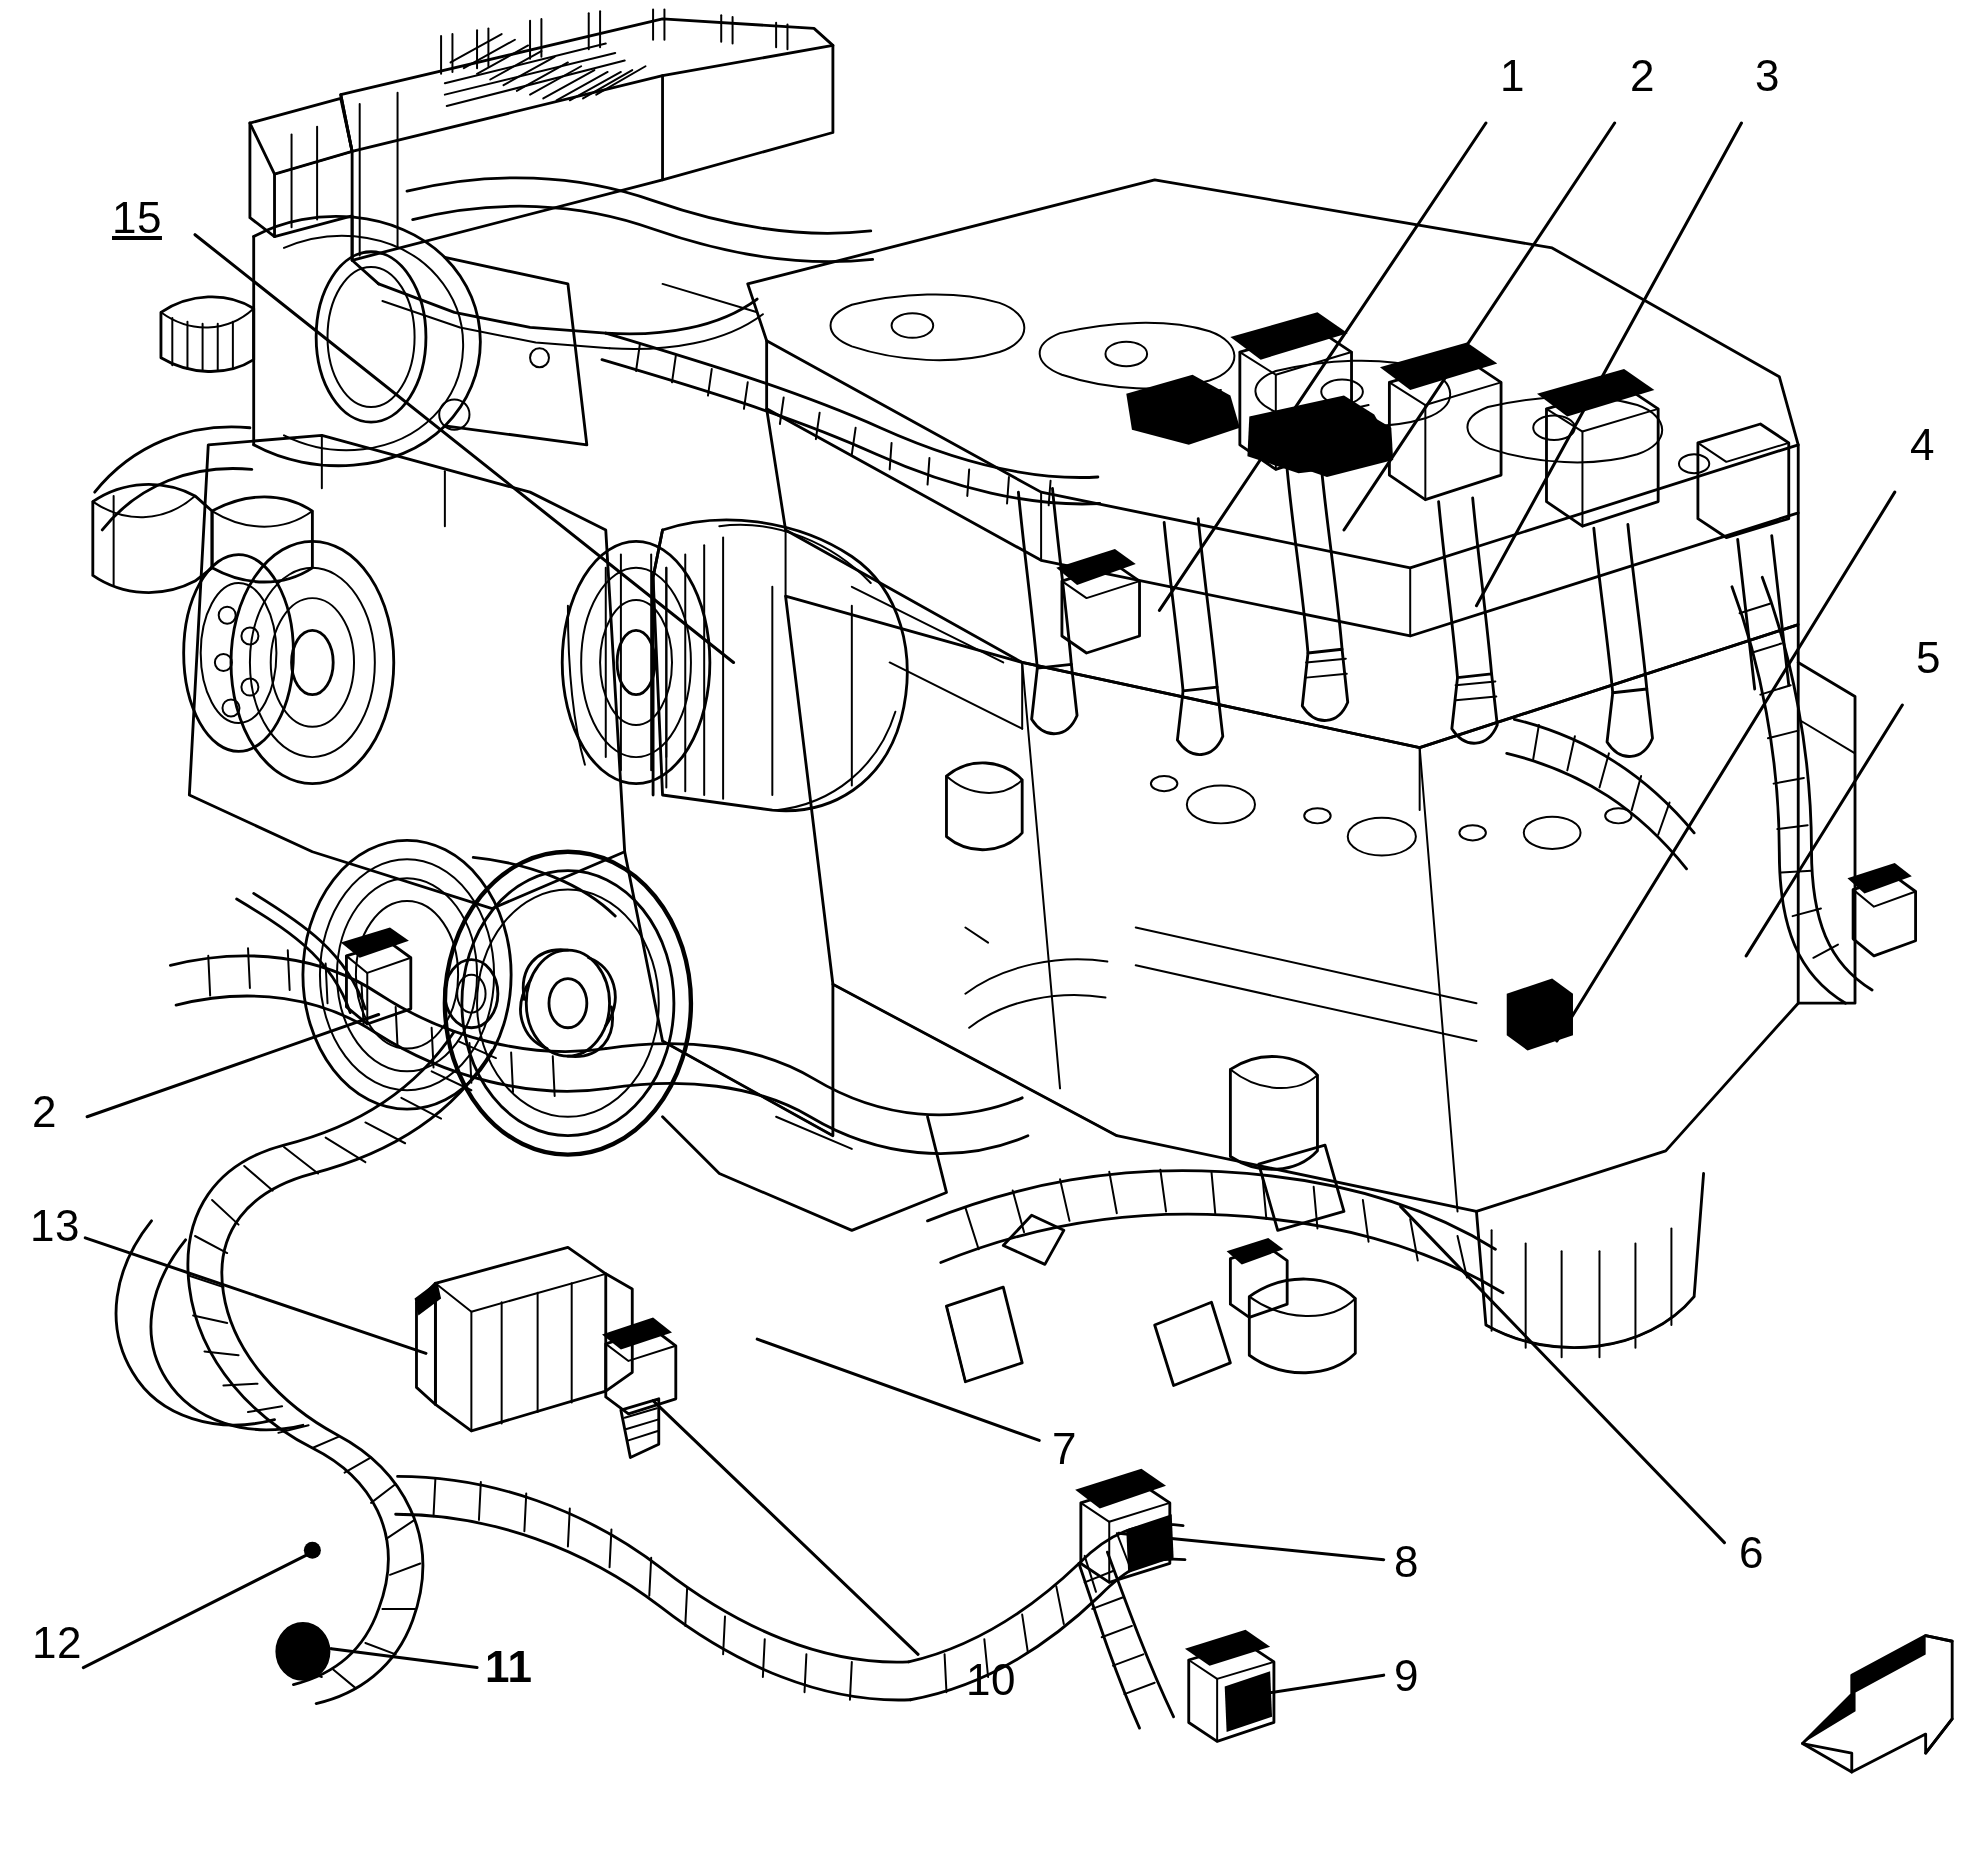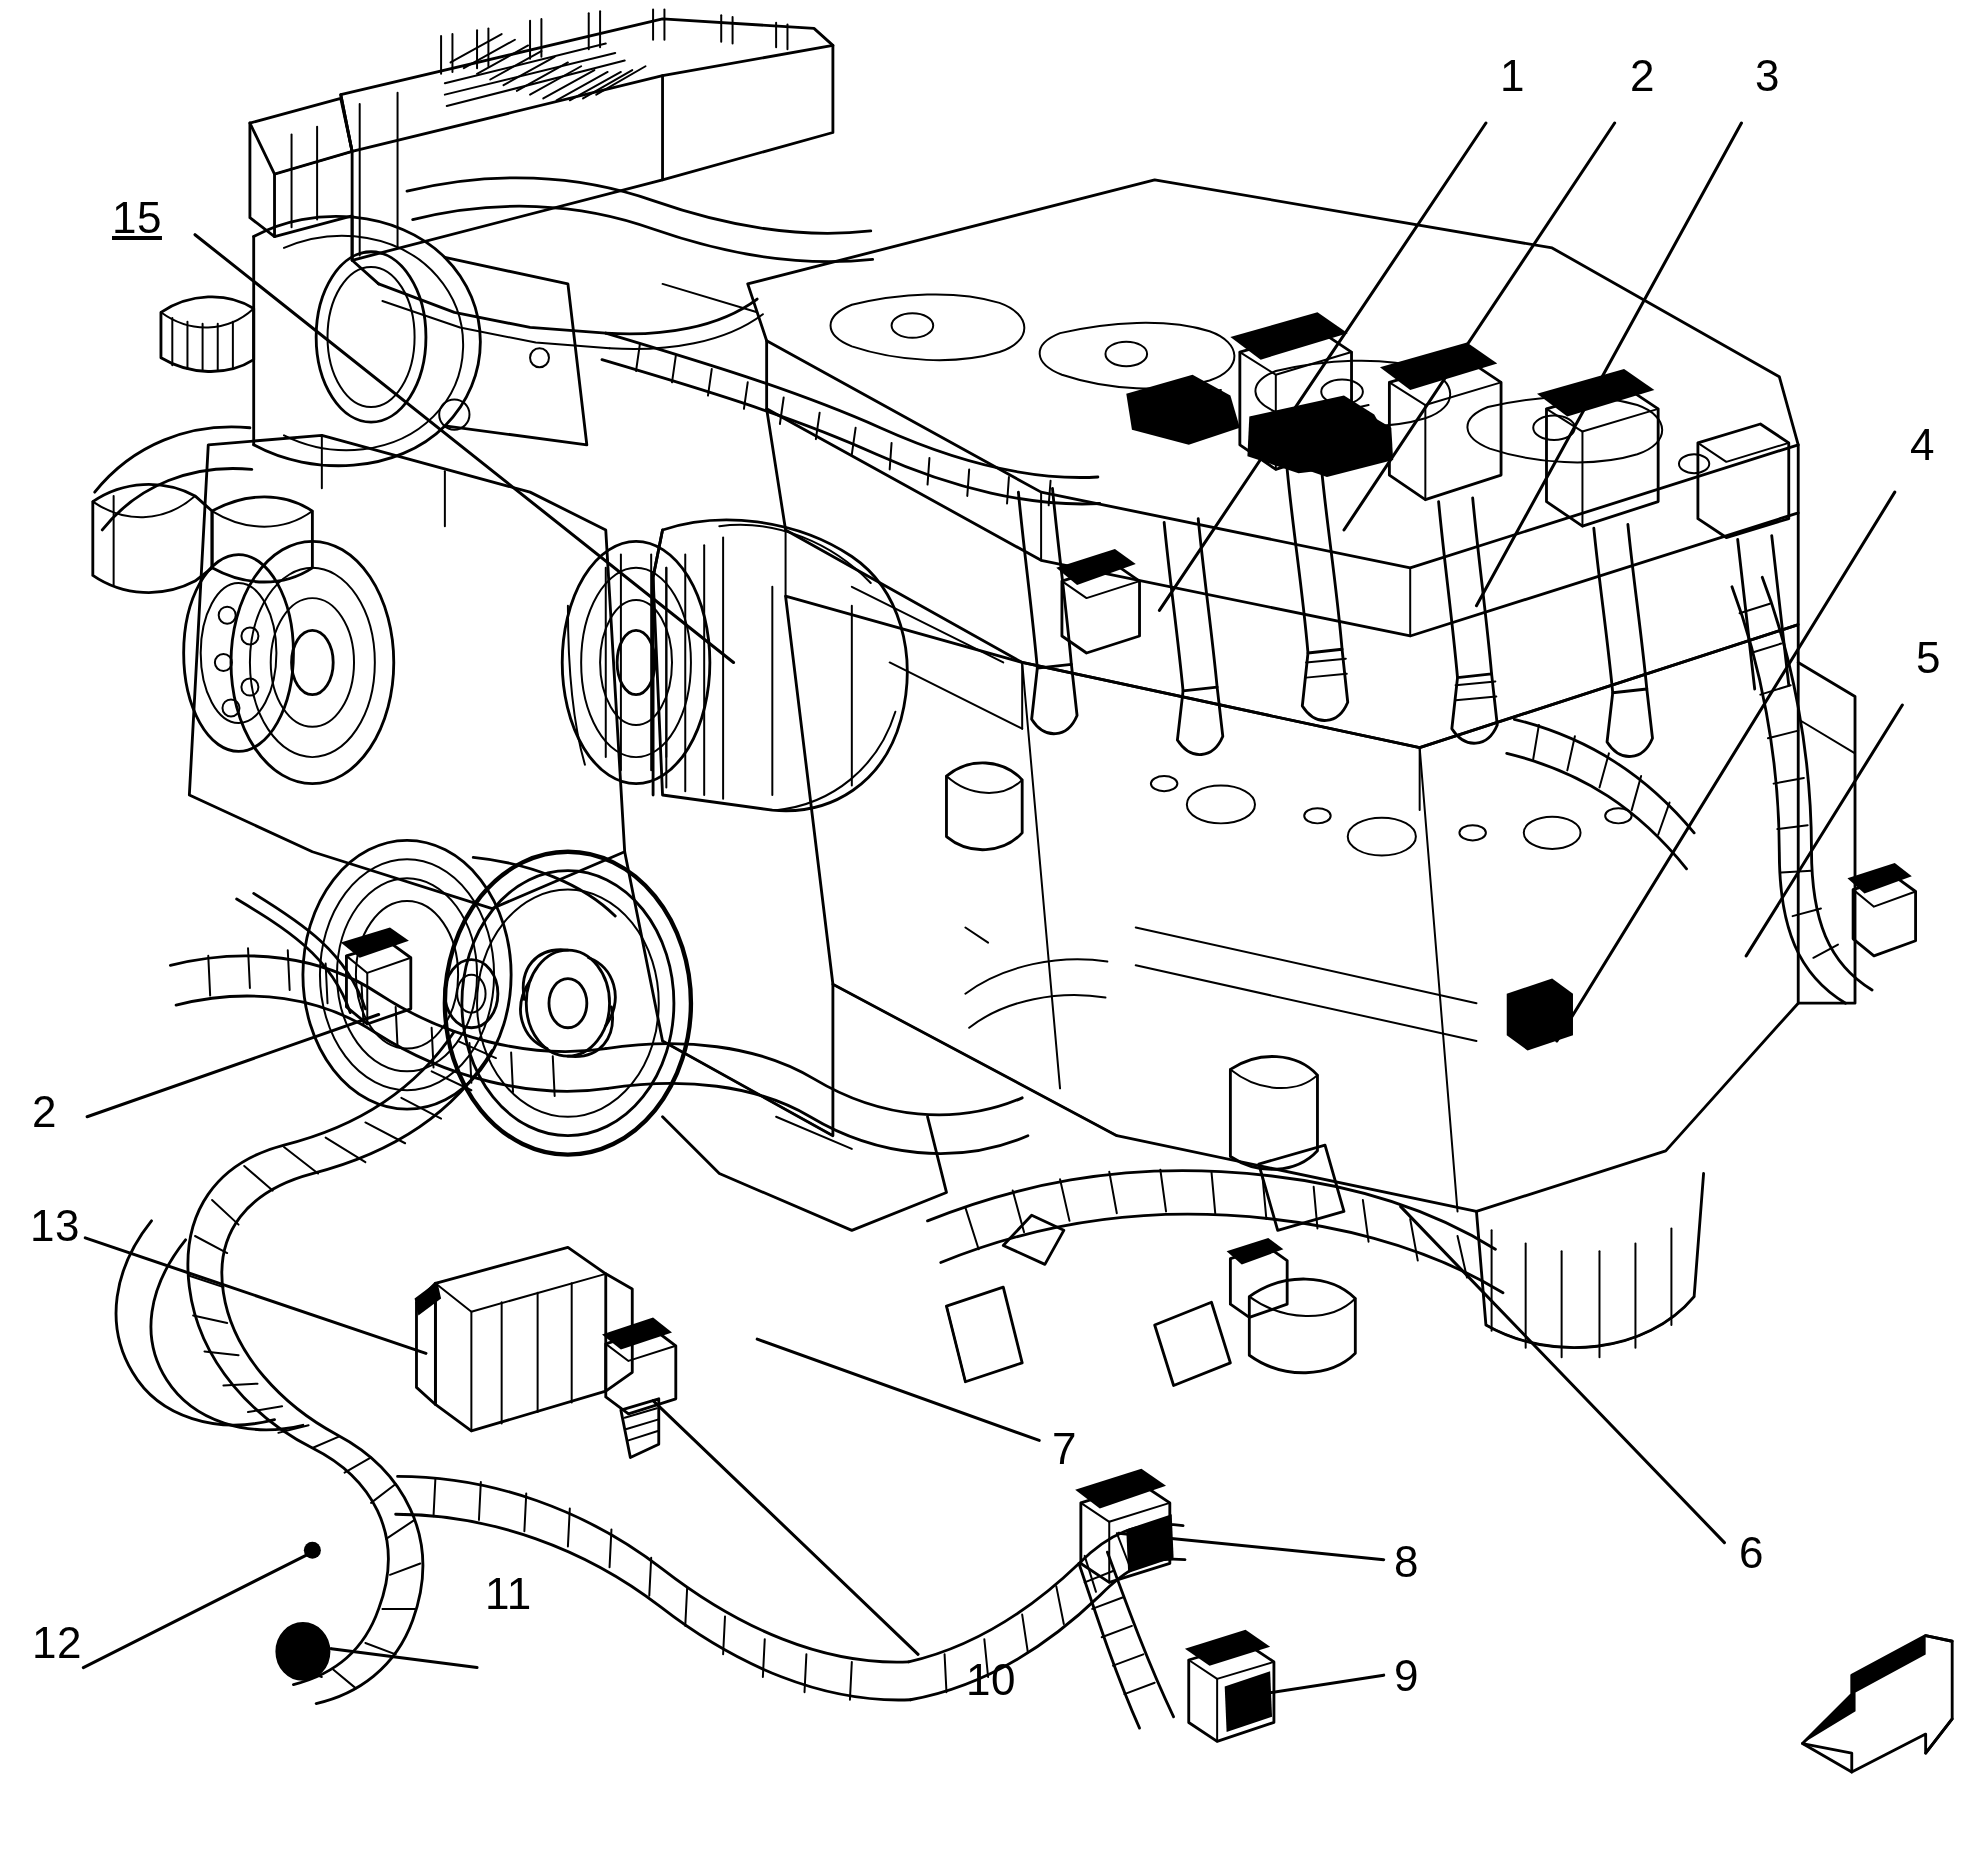--- a/index.html
+++ b/index.html
@@ -590,21 +590,21 @@
       <div class="callout-num" style="left: 1500px; top: 54px;">1</div>
       <div class="callout-num" style="left: 1630px; top: 54px;">2</div>
       <div class="callout-num" style="left: 1755px; top: 54px;">3</div>
       <div class="callout-num" style="left: 1910px; top: 423px;">4</div>
       <div class="callout-num" style="left: 1916px; top: 636px;">5</div>
       <div class="callout-num" style="left: 1739px; top: 1531px;">6</div>
       <div class="callout-num" style="left: 1052px; top: 1427px;">7</div>
       <div class="callout-num" style="left: 1394px; top: 1540px;">8</div>
       <div class="callout-num" style="left: 1394px; top: 1654px;">9</div>
       <div class="callout-num" style="left: 926px; top: 1658px; margin-left: 40px;">10</div>
-      <div class="callout-num" style="left: 485px; top: 1572px;">11</div>
+      <div class="callout-num" style="left: 485px; top: 1645px; font-weight: bold;">11</div>
       <div class="callout-num" style="left: 32px; top: 1621px;">12</div>
       <div class="callout-num" style="left: 30px; top: 1204px;">13</div>
       <div class="callout-num" style="left: 32px; top: 1090px;">2</div>
       <div class="callout-num" style="left: 112px; top: 196px; text-decoration: underline;">15</div>
     </div>
 
   <svg style="position:absolute;left:1793px;top:1628px;width:199px;height:180px;" viewBox="0 0 210 190">
     <path class="fillk" d="M10,122 L62,70 L62,50 L140,8 L140,28 L66,68 L66,88 Z"></path>
     <path class="ln med nf" d="M10,122 L62,70 L62,50 L140,8 L168,14 L168,96 L140,132 L140,112 L62,152 L62,132 Z"></path>
     <path class="ln med nf" d="M140,8 L168,14"></path>

